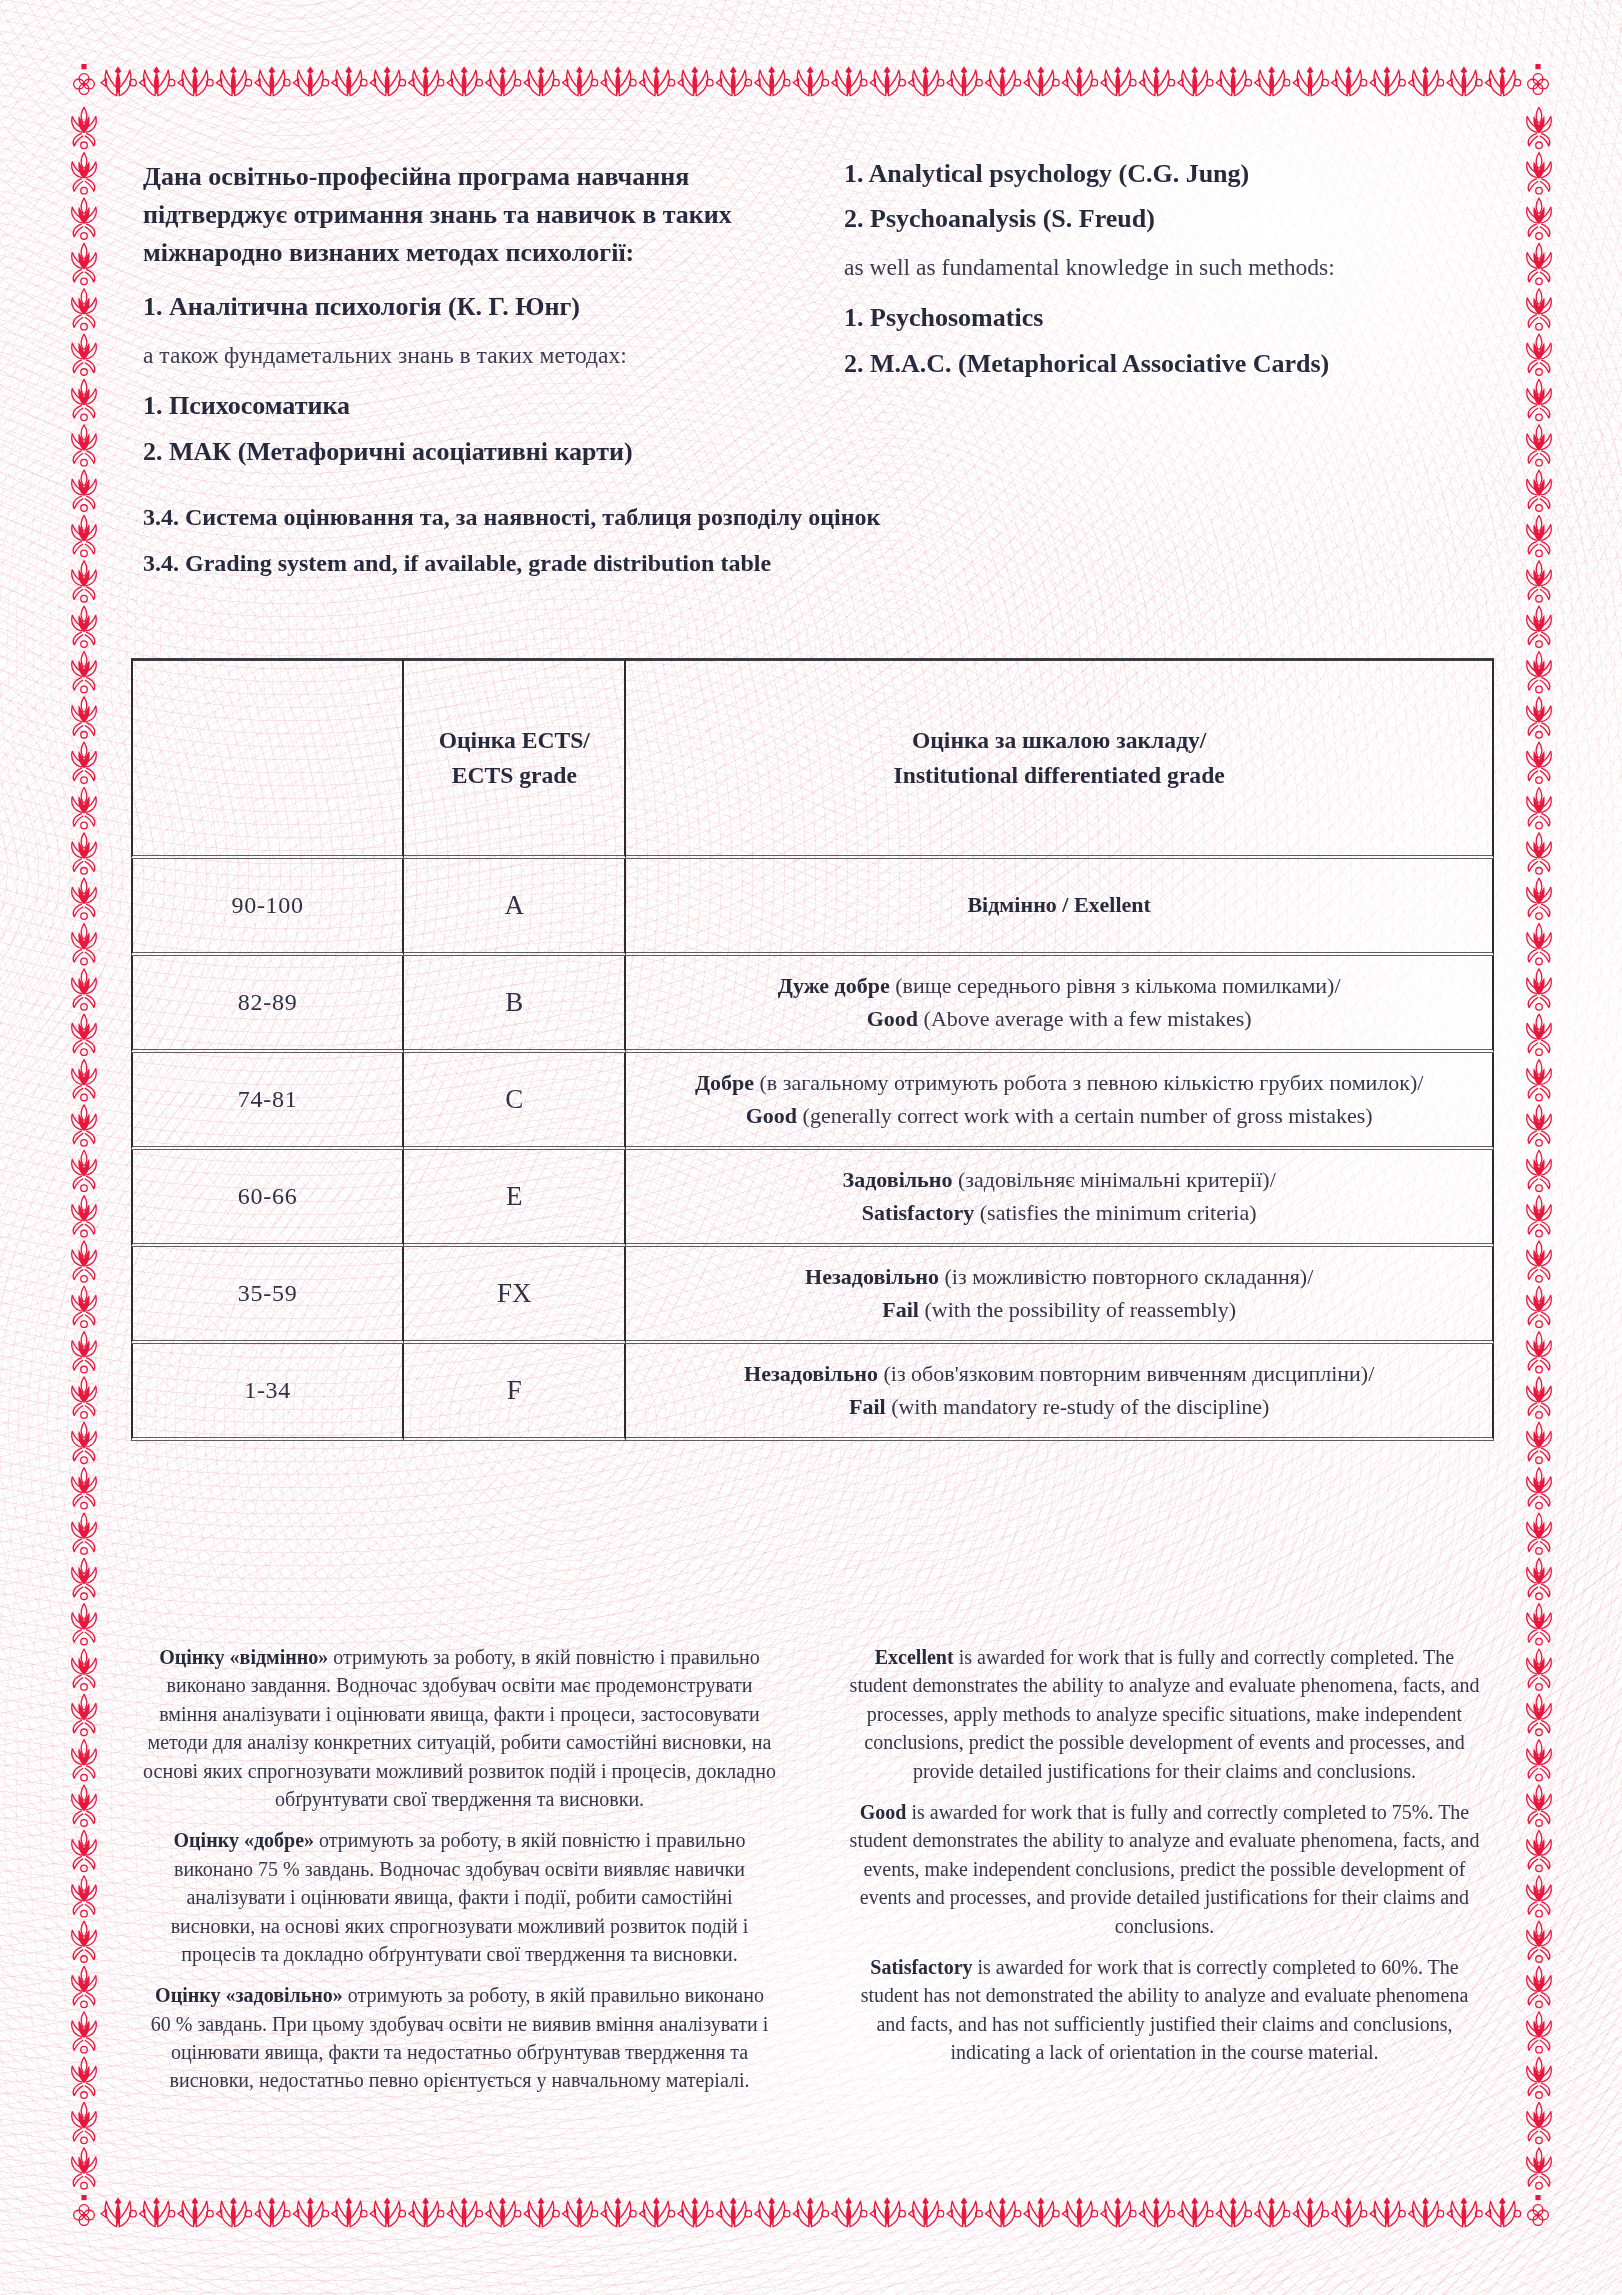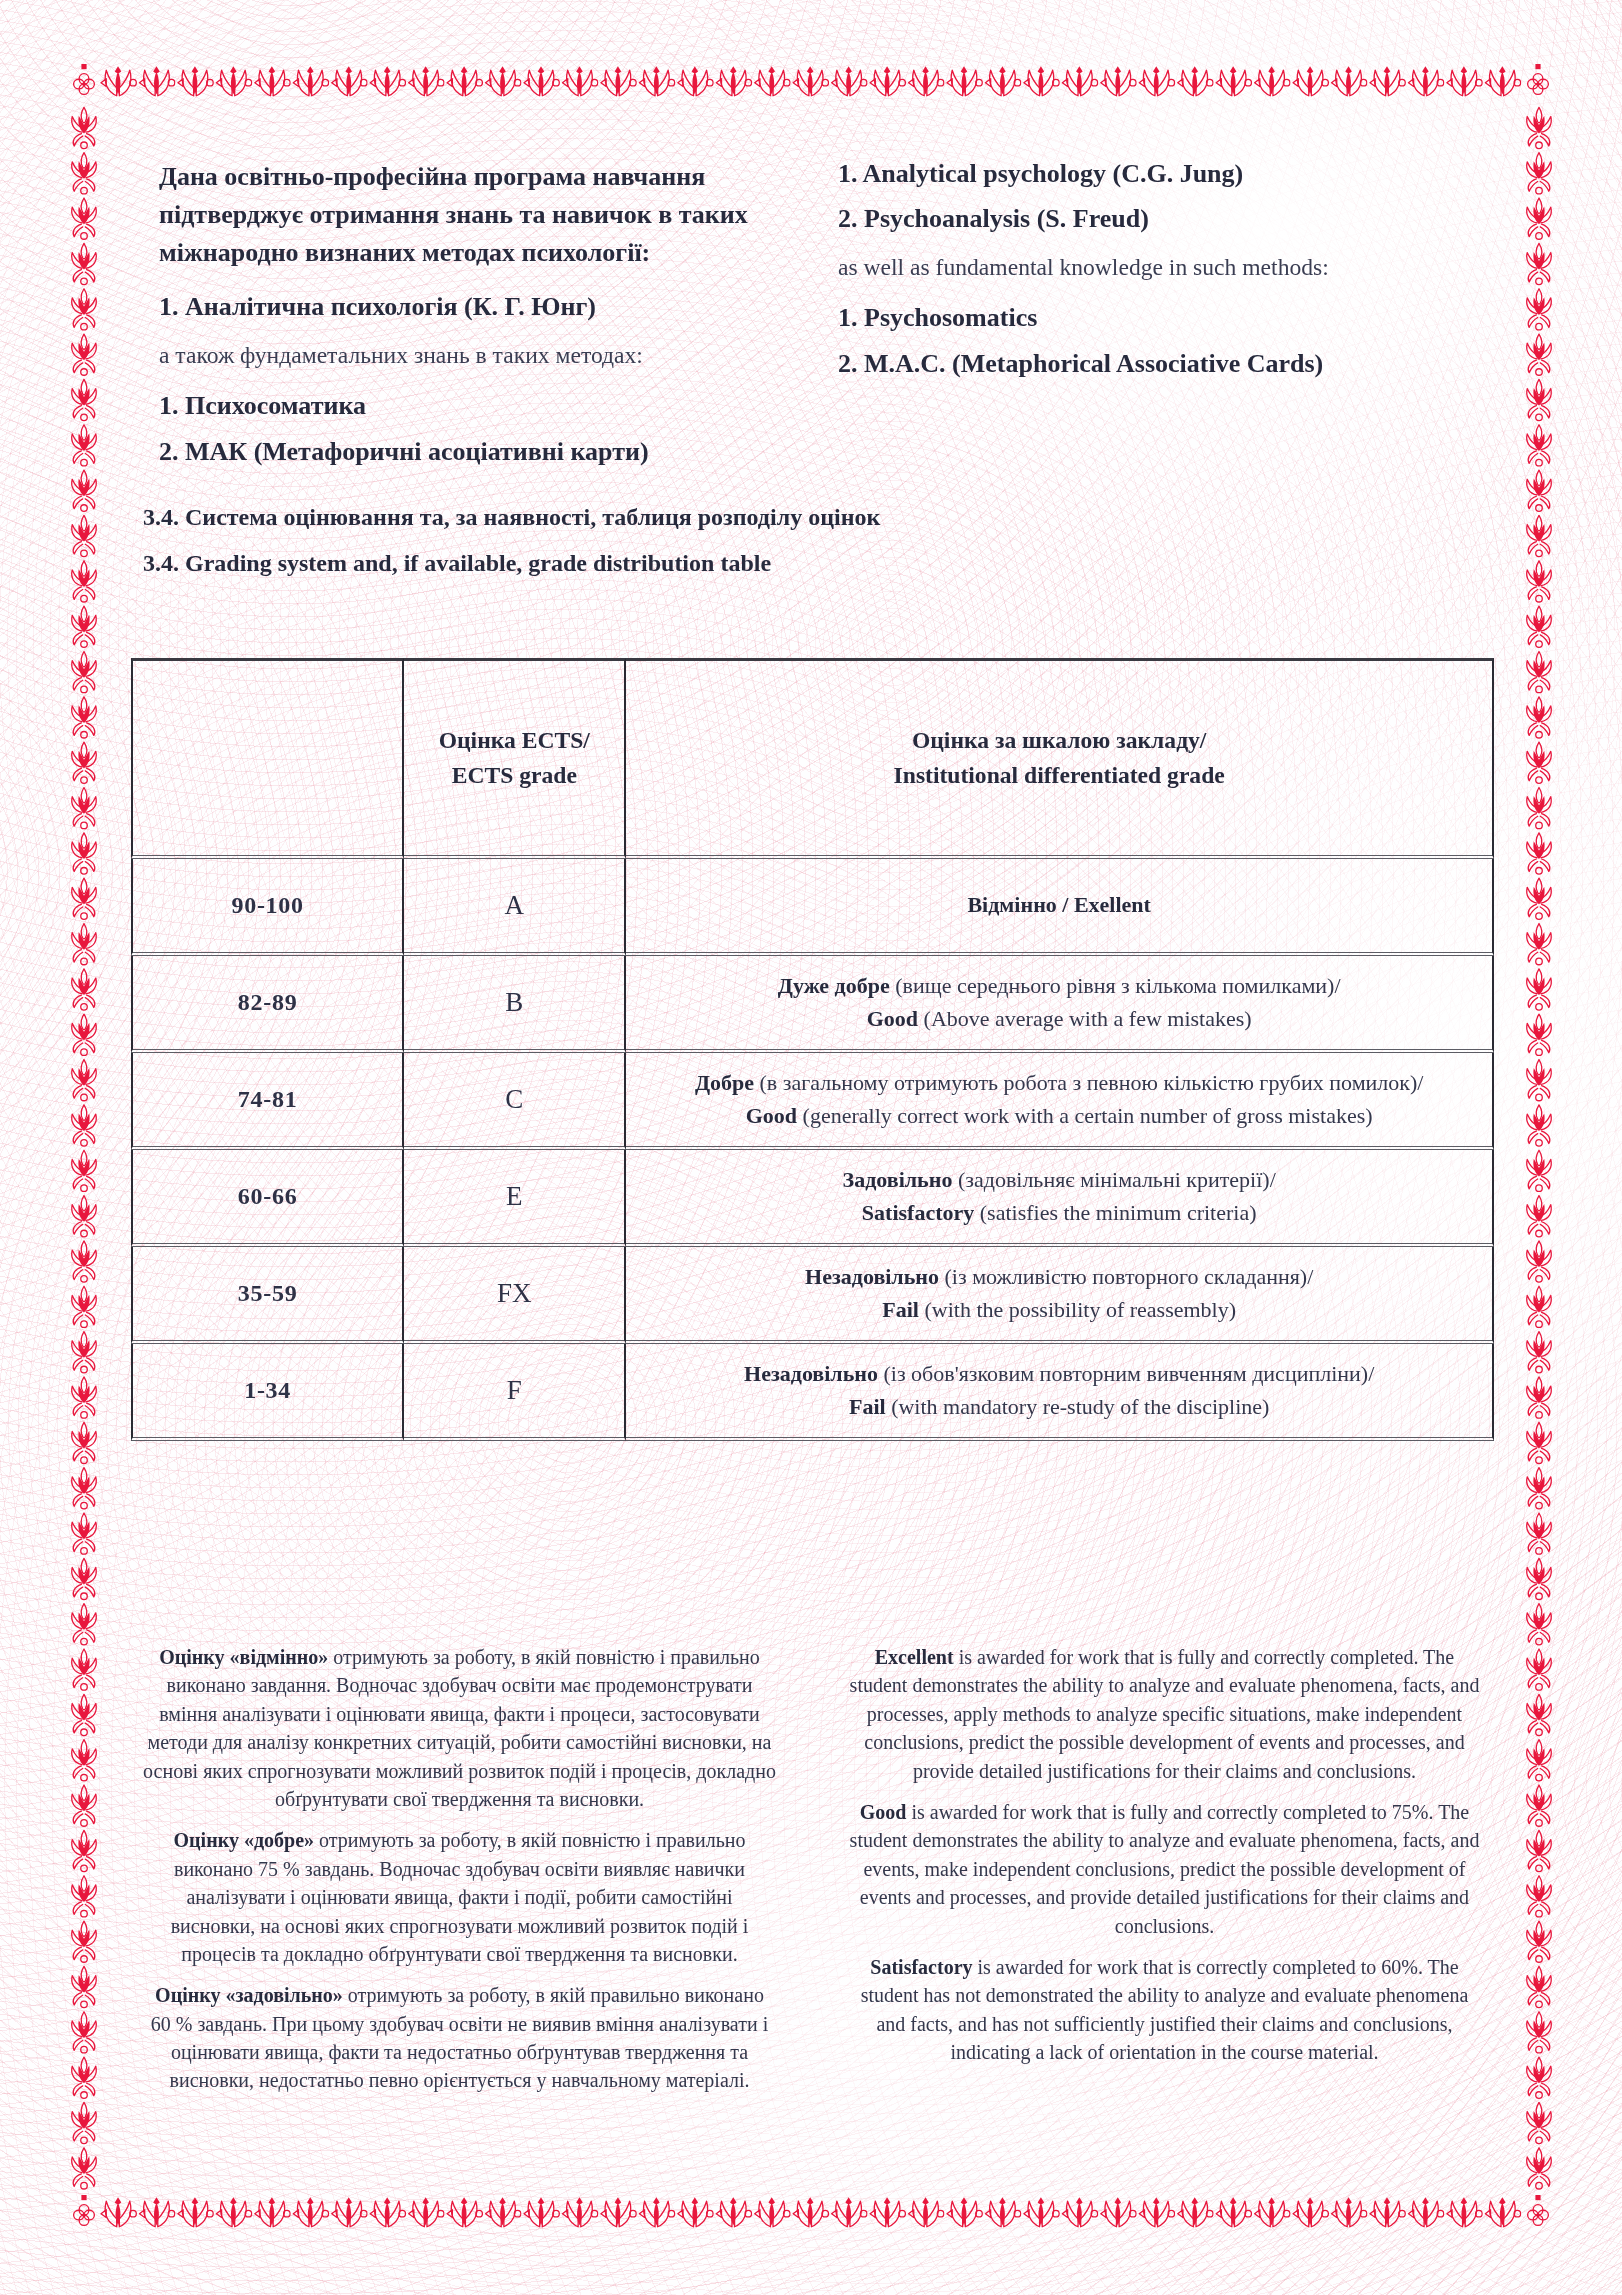--- a/index.html
+++ b/index.html
@@ -28,38 +28,38 @@
   #b-top{left:99px;top:65px;width:1423px;height:34px;}
   #b-bottom{left:99px;top:2196px;width:1423px;height:34px;}
   #b-left{left:67px;top:105px;width:34px;height:2087px;}
   #b-right{left:1522px;top:105px;width:34px;height:2087px;}
   .corner{position:absolute;width:30px;height:35px;line-height:0;}
   #c-tl{left:69px;top:64px;}   #c-tr{left:1523px;top:64px;}
   #c-bl{left:69px;top:2195px;} #c-br{left:1523px;top:2195px;}
   .orn path,.orn circle{stroke:#e8173d;stroke-width:2;fill:none;stroke-linejoin:round;stroke-linecap:round;}
   .orn .f{fill:#e8173d;stroke:none;}
   
-  .intro-row{position:absolute;left:143px;top:158px;width:1338px;display:flex;gap:43px;margin-left:16px;}
+  .intro-row{position:absolute;left:143px;top:158px;width:1338px;display:flex;gap:65px;}
   .intro-col{width:636px;}
   .lead{font-size:26px;line-height:1.46;font-weight:bold;color:#272a3d;margin:0 0 19.6px 0;}
   .li{font-size:26px;line-height:1.22;font-weight:bold;color:#272a3d;margin:0 0 13.7px 0;}
   .mid{font-size:23.6px;line-height:1.3;font-weight:normal;color:#3a3d52;margin:17px 0 19.6px 0;}
   
   .sec{position:absolute;left:143px;top:505px;width:1338px;}
   .sec div{font-size:24px;font-weight:bold;color:#272a3d;line-height:1.0;margin-bottom:21.6px;}
   
   .tblwrap{position:absolute;left:131px;top:658px;width:1087px;}
   table.gtable{border-collapse:separate;border-spacing:0;width:1363px;table-layout:fixed;}
   .gtable td,.gtable th{
     border-right:2.6px double #2a2a33;
     border-bottom:4.6px double #5c5c64;
     vertical-align:middle;text-align:center;
     padding:3.9px 17px;overflow:hidden;
   }
-  .gtable .c1{border-left:2.6px double #2a2a33;font-weight:bold;}
+  .gtable .c1{border-left:2.6px double #2a2a33;}
   .gtable thead th{border-top:3.9px solid #3a3a42;}
   .gtable thead tr{height:201px;}
   .gtable tbody tr{height:97px;}
   .hcell{font-size:23.6px;font-weight:bold;color:#272a3d;white-space:pre-line;line-height:1.5;}
   .range{font-size:24px;color:#2e3146;letter-spacing:0.7px;}
   .glet{font-size:27px;color:#2e3146;}
   .desc{font-size:22px;line-height:1.47;color:#34374c;}
   .desc .b,.b{font-weight:bold;color:#272a3d;}
   
   .crit-row{position:absolute;left:143px;top:1643px;width:1338px;display:flex;gap:72px;}

